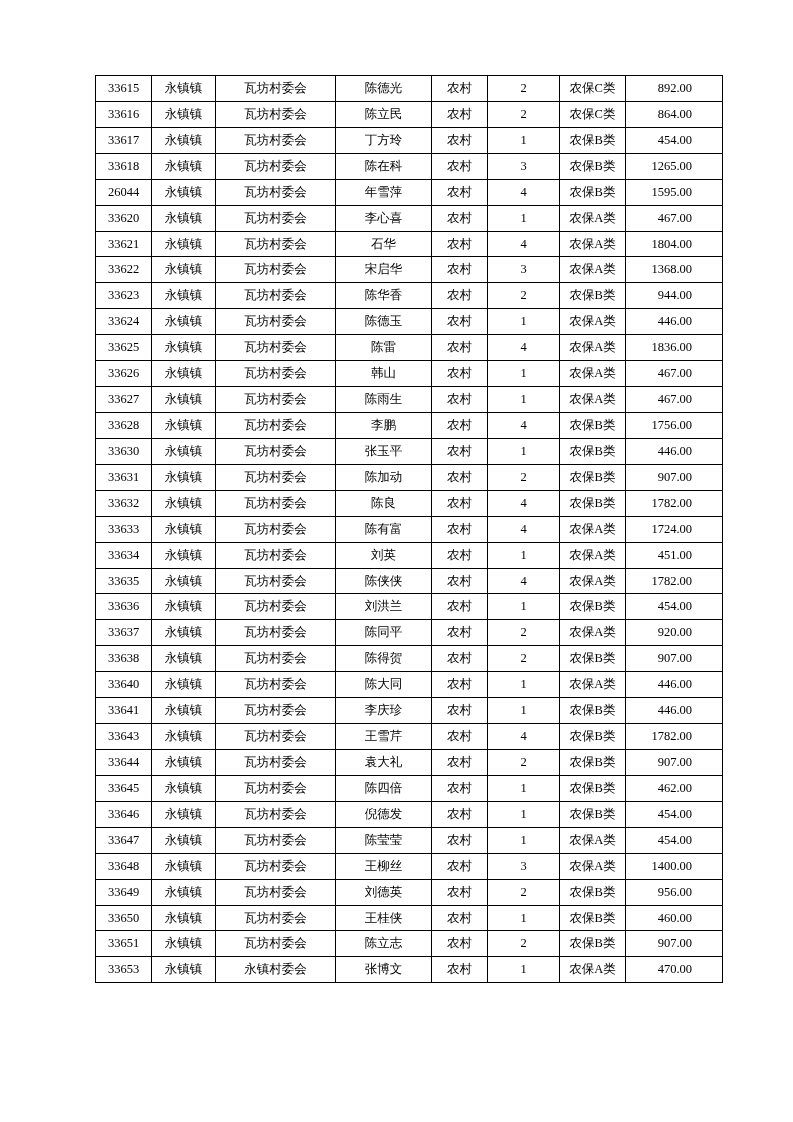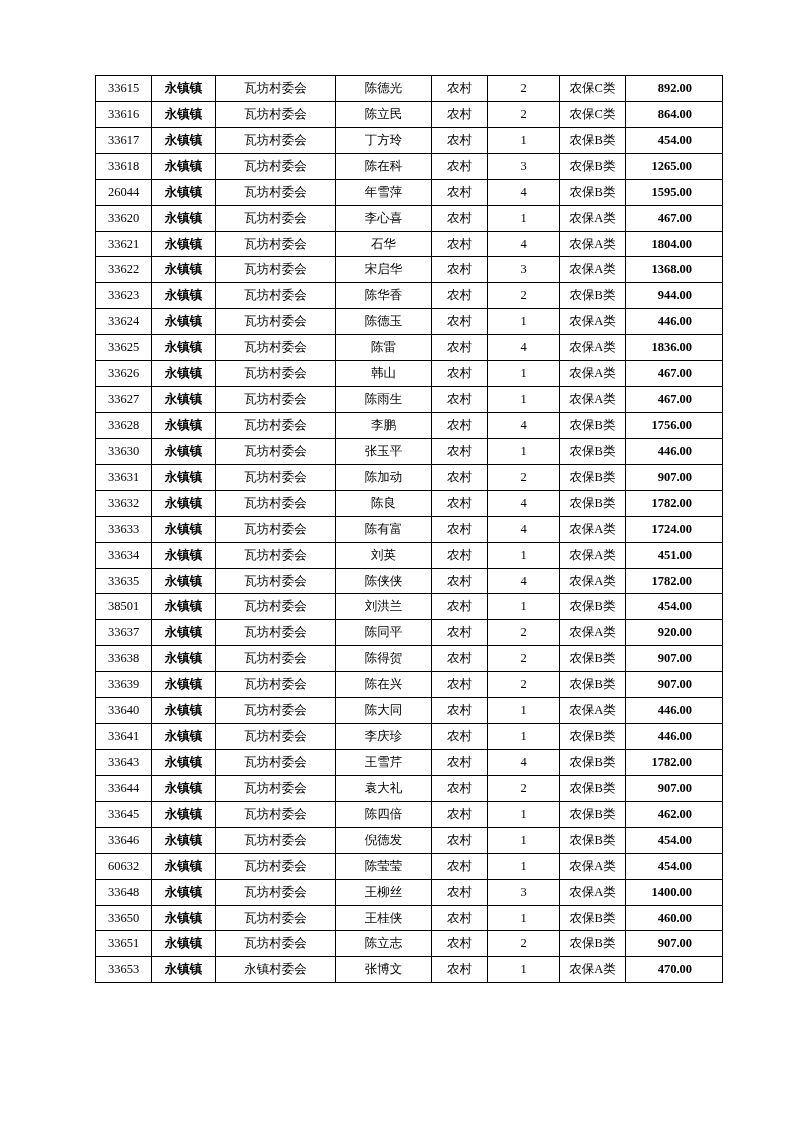--- a/index.html
+++ b/index.html
@@ -31,27 +31,27 @@
     height: 24.92px;
     font-size: 12.5px;
     line-height: 24.92px;
     text-align: center;
     vertical-align: middle;
     white-space: nowrap;
     overflow: hidden;
     padding: 0;
   }
   .col-id       { width: 56px; }
-  .col-town     { width: 64px; font-weight: bold; }
+  .col-town     { width: 64px; }
   .col-village  { width: 120px; }
   .col-name     { width: 96px; }
   .col-type     { width: 56px; }
   .col-count    { width: 72px; }
   .col-category { width: 66px; }
-  .col-amount   { width: 97px; text-align: right !important; padding-right: 30px !important; font-weight: bold; }
+  .col-amount   { width: 97px; text-align: right !important; padding-right: 30px !important; }
 </style>
 </head>
 <body>
 
 <div class="page">
   <table class="data-table">
     <colgroup>
       <col class="col-id">
       <col class="col-town">
       <col class="col-village">
@@ -277,21 +277,21 @@
     <td class="col-town">永镇镇</td>
     <td class="col-village">瓦坊村委会</td>
     <td class="col-name">陈侠侠</td>
     <td class="col-type">农村</td>
     <td class="col-count">4</td>
     <td class="col-category">农保A类</td>
     <td class="col-amount">1782.00</td>
   </tr>
 
   <tr>
-    <td class="col-id">38501</td>
+    <td class="col-id">33636</td>
     <td class="col-town">永镇镇</td>
     <td class="col-village">瓦坊村委会</td>
     <td class="col-name">刘洪兰</td>
     <td class="col-type">农村</td>
     <td class="col-count">1</td>
     <td class="col-category">农保B类</td>
     <td class="col-amount">454.00</td>
   </tr>
 
   <tr>
@@ -309,77 +309,67 @@
     <td class="col-id">33638</td>
     <td class="col-town">永镇镇</td>
     <td class="col-village">瓦坊村委会</td>
     <td class="col-name">陈得贺</td>
     <td class="col-type">农村</td>
     <td class="col-count">2</td>
     <td class="col-category">农保B类</td>
     <td class="col-amount">907.00</td>
   </tr>
 
-  <tr>
-    <td class="col-id">33639</td>
-    <td class="col-town">永镇镇</td>
-    <td class="col-village">瓦坊村委会</td>
-    <td class="col-name">陈在兴</td>
+
+  <tr>
+    <td class="col-id">33640</td>
+    <td class="col-town">永镇镇</td>
+    <td class="col-village">瓦坊村委会</td>
+    <td class="col-name">陈大同</td>
+    <td class="col-type">农村</td>
+    <td class="col-count">1</td>
+    <td class="col-category">农保A类</td>
+    <td class="col-amount">446.00</td>
+  </tr>
+
+  <tr>
+    <td class="col-id">33641</td>
+    <td class="col-town">永镇镇</td>
+    <td class="col-village">瓦坊村委会</td>
+    <td class="col-name">李庆珍</td>
+    <td class="col-type">农村</td>
+    <td class="col-count">1</td>
+    <td class="col-category">农保B类</td>
+    <td class="col-amount">446.00</td>
+  </tr>
+
+
+  <tr>
+    <td class="col-id">33643</td>
+    <td class="col-town">永镇镇</td>
+    <td class="col-village">瓦坊村委会</td>
+    <td class="col-name">王雪芹</td>
+    <td class="col-type">农村</td>
+    <td class="col-count">4</td>
+    <td class="col-category">农保B类</td>
+    <td class="col-amount">1782.00</td>
+  </tr>
+
+  <tr>
+    <td class="col-id">33644</td>
+    <td class="col-town">永镇镇</td>
+    <td class="col-village">瓦坊村委会</td>
+    <td class="col-name">袁大礼</td>
     <td class="col-type">农村</td>
     <td class="col-count">2</td>
     <td class="col-category">农保B类</td>
     <td class="col-amount">907.00</td>
   </tr>
 
   <tr>
-    <td class="col-id">33640</td>
-    <td class="col-town">永镇镇</td>
-    <td class="col-village">瓦坊村委会</td>
-    <td class="col-name">陈大同</td>
-    <td class="col-type">农村</td>
-    <td class="col-count">1</td>
-    <td class="col-category">农保A类</td>
-    <td class="col-amount">446.00</td>
-  </tr>
-
-  <tr>
-    <td class="col-id">33641</td>
-    <td class="col-town">永镇镇</td>
-    <td class="col-village">瓦坊村委会</td>
-    <td class="col-name">李庆珍</td>
-    <td class="col-type">农村</td>
-    <td class="col-count">1</td>
-    <td class="col-category">农保B类</td>
-    <td class="col-amount">446.00</td>
-  </tr>
-
-
-  <tr>
-    <td class="col-id">33643</td>
-    <td class="col-town">永镇镇</td>
-    <td class="col-village">瓦坊村委会</td>
-    <td class="col-name">王雪芹</td>
-    <td class="col-type">农村</td>
-    <td class="col-count">4</td>
-    <td class="col-category">农保B类</td>
-    <td class="col-amount">1782.00</td>
-  </tr>
-
-  <tr>
-    <td class="col-id">33644</td>
-    <td class="col-town">永镇镇</td>
-    <td class="col-village">瓦坊村委会</td>
-    <td class="col-name">袁大礼</td>
-    <td class="col-type">农村</td>
-    <td class="col-count">2</td>
-    <td class="col-category">农保B类</td>
-    <td class="col-amount">907.00</td>
-  </tr>
-
-  <tr>
     <td class="col-id">33645</td>
     <td class="col-town">永镇镇</td>
     <td class="col-village">瓦坊村委会</td>
     <td class="col-name">陈四倍</td>
     <td class="col-type">农村</td>
     <td class="col-count">1</td>
     <td class="col-category">农保B类</td>
     <td class="col-amount">462.00</td>
   </tr>
 
@@ -388,41 +378,51 @@
     <td class="col-town">永镇镇</td>
     <td class="col-village">瓦坊村委会</td>
     <td class="col-name">倪德发</td>
     <td class="col-type">农村</td>
     <td class="col-count">1</td>
     <td class="col-category">农保B类</td>
     <td class="col-amount">454.00</td>
   </tr>
 
   <tr>
-    <td class="col-id">60632</td>
+    <td class="col-id">33647</td>
     <td class="col-town">永镇镇</td>
     <td class="col-village">瓦坊村委会</td>
     <td class="col-name">陈莹莹</td>
     <td class="col-type">农村</td>
     <td class="col-count">1</td>
     <td class="col-category">农保A类</td>
     <td class="col-amount">454.00</td>
   </tr>
 
   <tr>
     <td class="col-id">33648</td>
     <td class="col-town">永镇镇</td>
     <td class="col-village">瓦坊村委会</td>
     <td class="col-name">王柳丝</td>
     <td class="col-type">农村</td>
     <td class="col-count">3</td>
     <td class="col-category">农保A类</td>
     <td class="col-amount">1400.00</td>
   </tr>
 
+  <tr>
+    <td class="col-id">33649</td>
+    <td class="col-town">永镇镇</td>
+    <td class="col-village">瓦坊村委会</td>
+    <td class="col-name">刘德英</td>
+    <td class="col-type">农村</td>
+    <td class="col-count">2</td>
+    <td class="col-category">农保B类</td>
+    <td class="col-amount">956.00</td>
+  </tr>
 
   <tr>
     <td class="col-id">33650</td>
     <td class="col-town">永镇镇</td>
     <td class="col-village">瓦坊村委会</td>
     <td class="col-name">王桂侠</td>
     <td class="col-type">农村</td>
     <td class="col-count">1</td>
     <td class="col-category">农保B类</td>
     <td class="col-amount">460.00</td>

